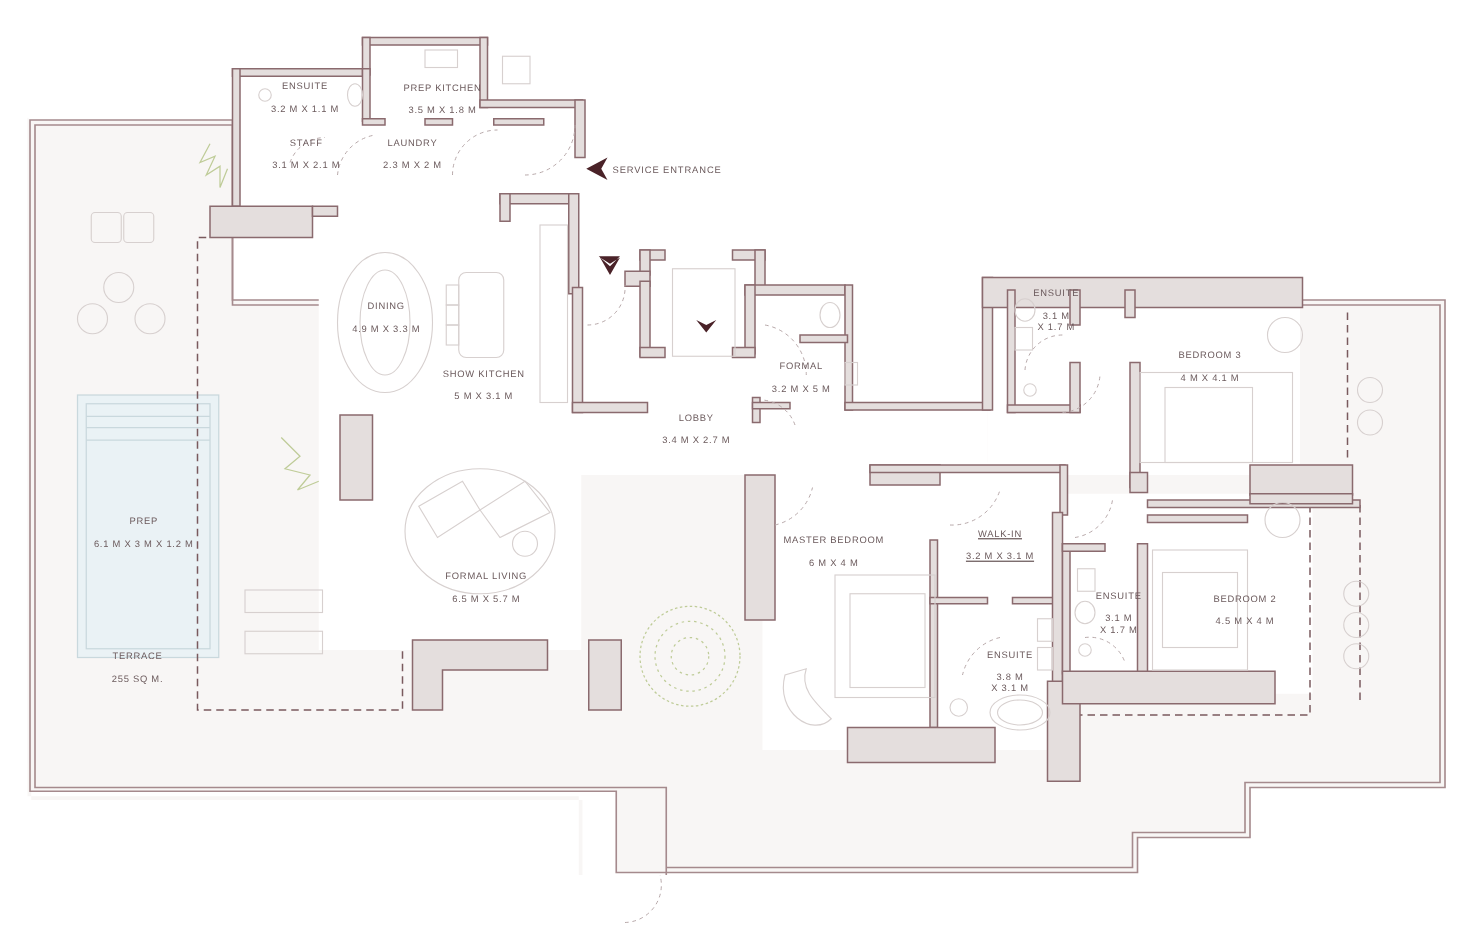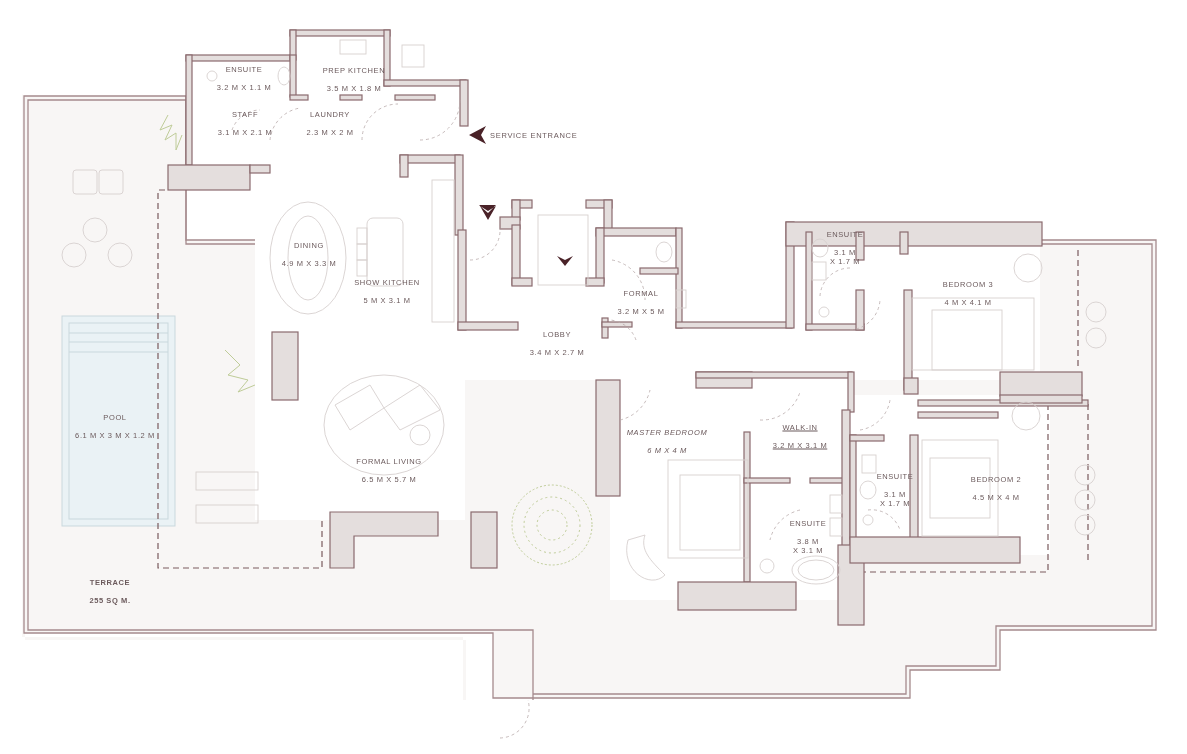--- a/index.html
+++ b/index.html
@@ -236,21 +236,21 @@
   <span class="dm">3.1 M X 2.1 M</span>
 </div>
 <div class="lbl" style="left:330px;top:123px;">
   <span class="nm">LAUNDRY</span>
   <span class="dm">2.3 M X 2 M</span>
 </div>
 <div class="lbl" style="left:309px;top:254px;">
   <span class="nm">DINING</span>
   <span class="dm">4.9 M X 3.3 M</span>
 </div>
-<div class="lbl" style="left:387px;top:291px;">
+<div class="lbl" style="left:387px;top:308px;">
   <span class="nm">SHOW KITCHEN</span>
   <span class="dm">5 M X 3.1 M</span>
 </div>
 <div class="lbl" style="left:641px;top:302px;">
   <span class="nm">FORMAL</span>
   <span class="dm">3.2 M X 5 M</span>
 </div>
 <div class="lbl" style="left:557px;top:343px;">
   <span class="nm">LOBBY</span>
   <span class="dm">3.4 M X 2.7 M</span>
@@ -258,28 +258,28 @@
 <div class="lbl" style="left:845px;top:248px;">
   <span class="nm">ENSUITE</span>
   <span class="dm">3.1 M
 X 1.7 M</span>
 </div>
 <div class="lbl" style="left:968px;top:293px;">
   <span class="nm">BEDROOM 3</span>
   <span class="dm">4 M X 4.1 M</span>
 </div>
 <div class="lbl" style="left:115px;top:426px;">
-  <span class="nm">POOL</span>
+  <span class="nm">PREP</span>
   <span class="dm">6.1 M X 3 M X 1.2 M</span>
 </div>
 <div class="lbl" style="left:389px;top:470px;">
   <span class="nm">FORMAL LIVING</span>
   <span class="dm">6.5 M X 5.7 M</span>
 </div>
-<div class="lbl" style="left:667px;top:441px;font-style:italic;">
+<div class="lbl" style="left:667px;top:441px;">
   <span class="nm">MASTER BEDROOM</span>
   <span class="dm">6 M X 4 M</span>
 </div>
 <div class="lbl" style="left:800px;top:436px;text-decoration:underline;">
   <span class="nm">WALK-IN</span>
   <span class="dm">3.2 M X 3.1 M</span>
 </div>
 <div class="lbl" style="left:808px;top:537px;">
   <span class="nm">ENSUITE</span>
   <span class="dm">3.8 M
@@ -287,16 +287,16 @@
 </div>
 <div class="lbl" style="left:895px;top:490px;">
   <span class="nm">ENSUITE</span>
   <span class="dm">3.1 M
 X 1.7 M</span>
 </div>
 <div class="lbl" style="left:996px;top:488px;">
   <span class="nm">BEDROOM 2</span>
   <span class="dm">4.5 M X 4 M</span>
 </div>
-<div class="lbl" style="left:110px;top:591px;font-weight:bold;">
+<div class="lbl" style="left:110px;top:534px;">
   <span class="nm">TERRACE</span>
   <span class="dm">255 SQ M.</span>
 </div>
 
 </body></html>

